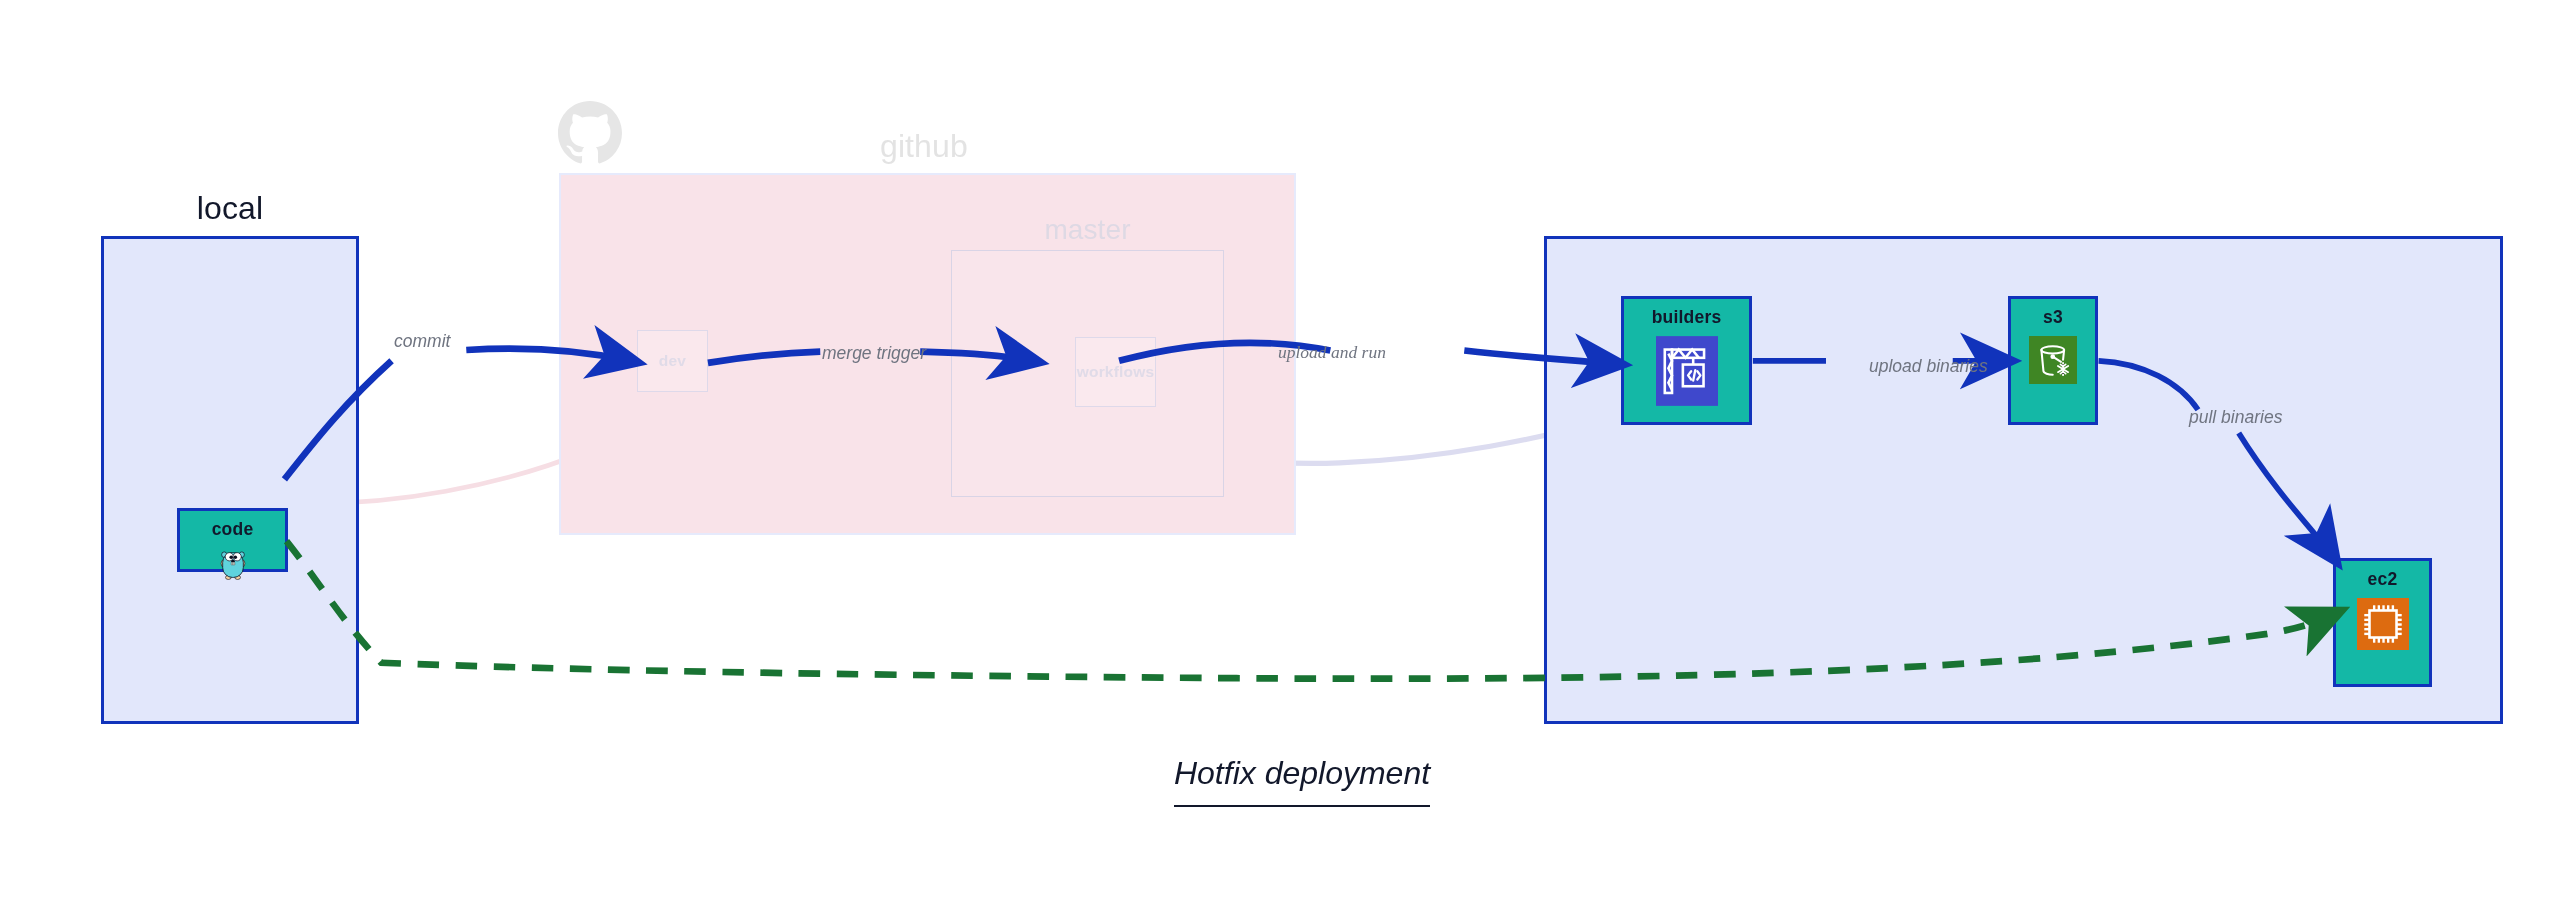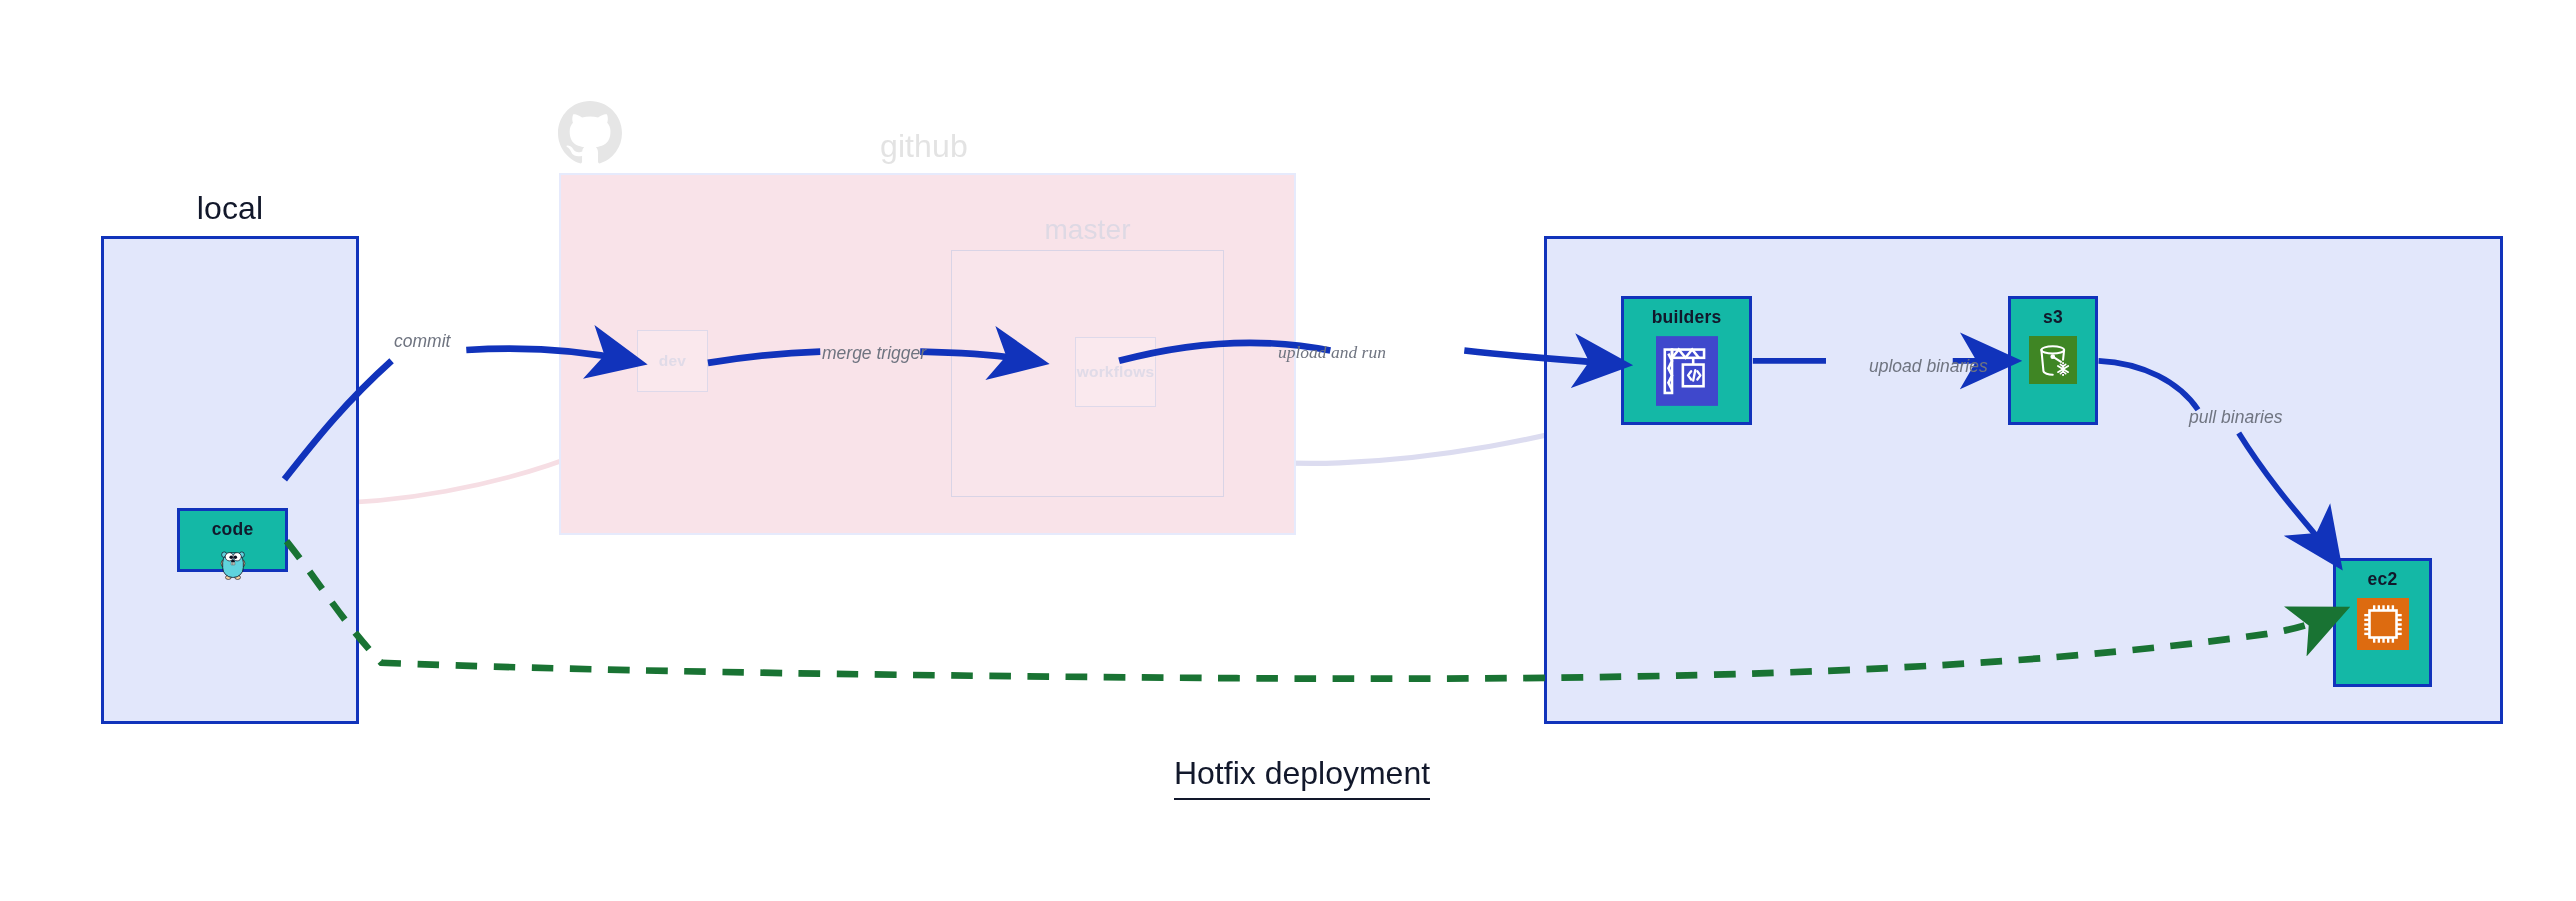--- a/index.html
+++ b/index.html
@@ -96,21 +96,21 @@
   .lbl-upload-run {left:1278px;top:344px;font-family:Liberation Serif, serif;}
   .lbl-upload-bin {left:1829px;top:358px;margin-left:40px;}
   .lbl-pull-bin   {left:2189px;top:409px;}
 
   
   .caption{
     position:absolute;left:0;top:755px;width:2604px;text-align:center;
     font-size:32px;color:#12182b;
   }
   .caption span{
-    border-bottom:2.6px solid #12182b;padding-bottom:7px;
+    border-bottom:2.6px solid #12182b;padding-bottom:14px;font-style:italic;
   }
 
   svg.layer{position:absolute;left:0;top:0;width:2604px;height:902px;pointer-events:none;}
   svg.layer.below{z-index:1;}
   svg.layer.above{z-index:3;}
   .group,.node,.gnode,.group-label,.edge-label,.caption{z-index:2;}
   .edge-label,.caption{z-index:4;}
 </style>
 </head>
 <body>

